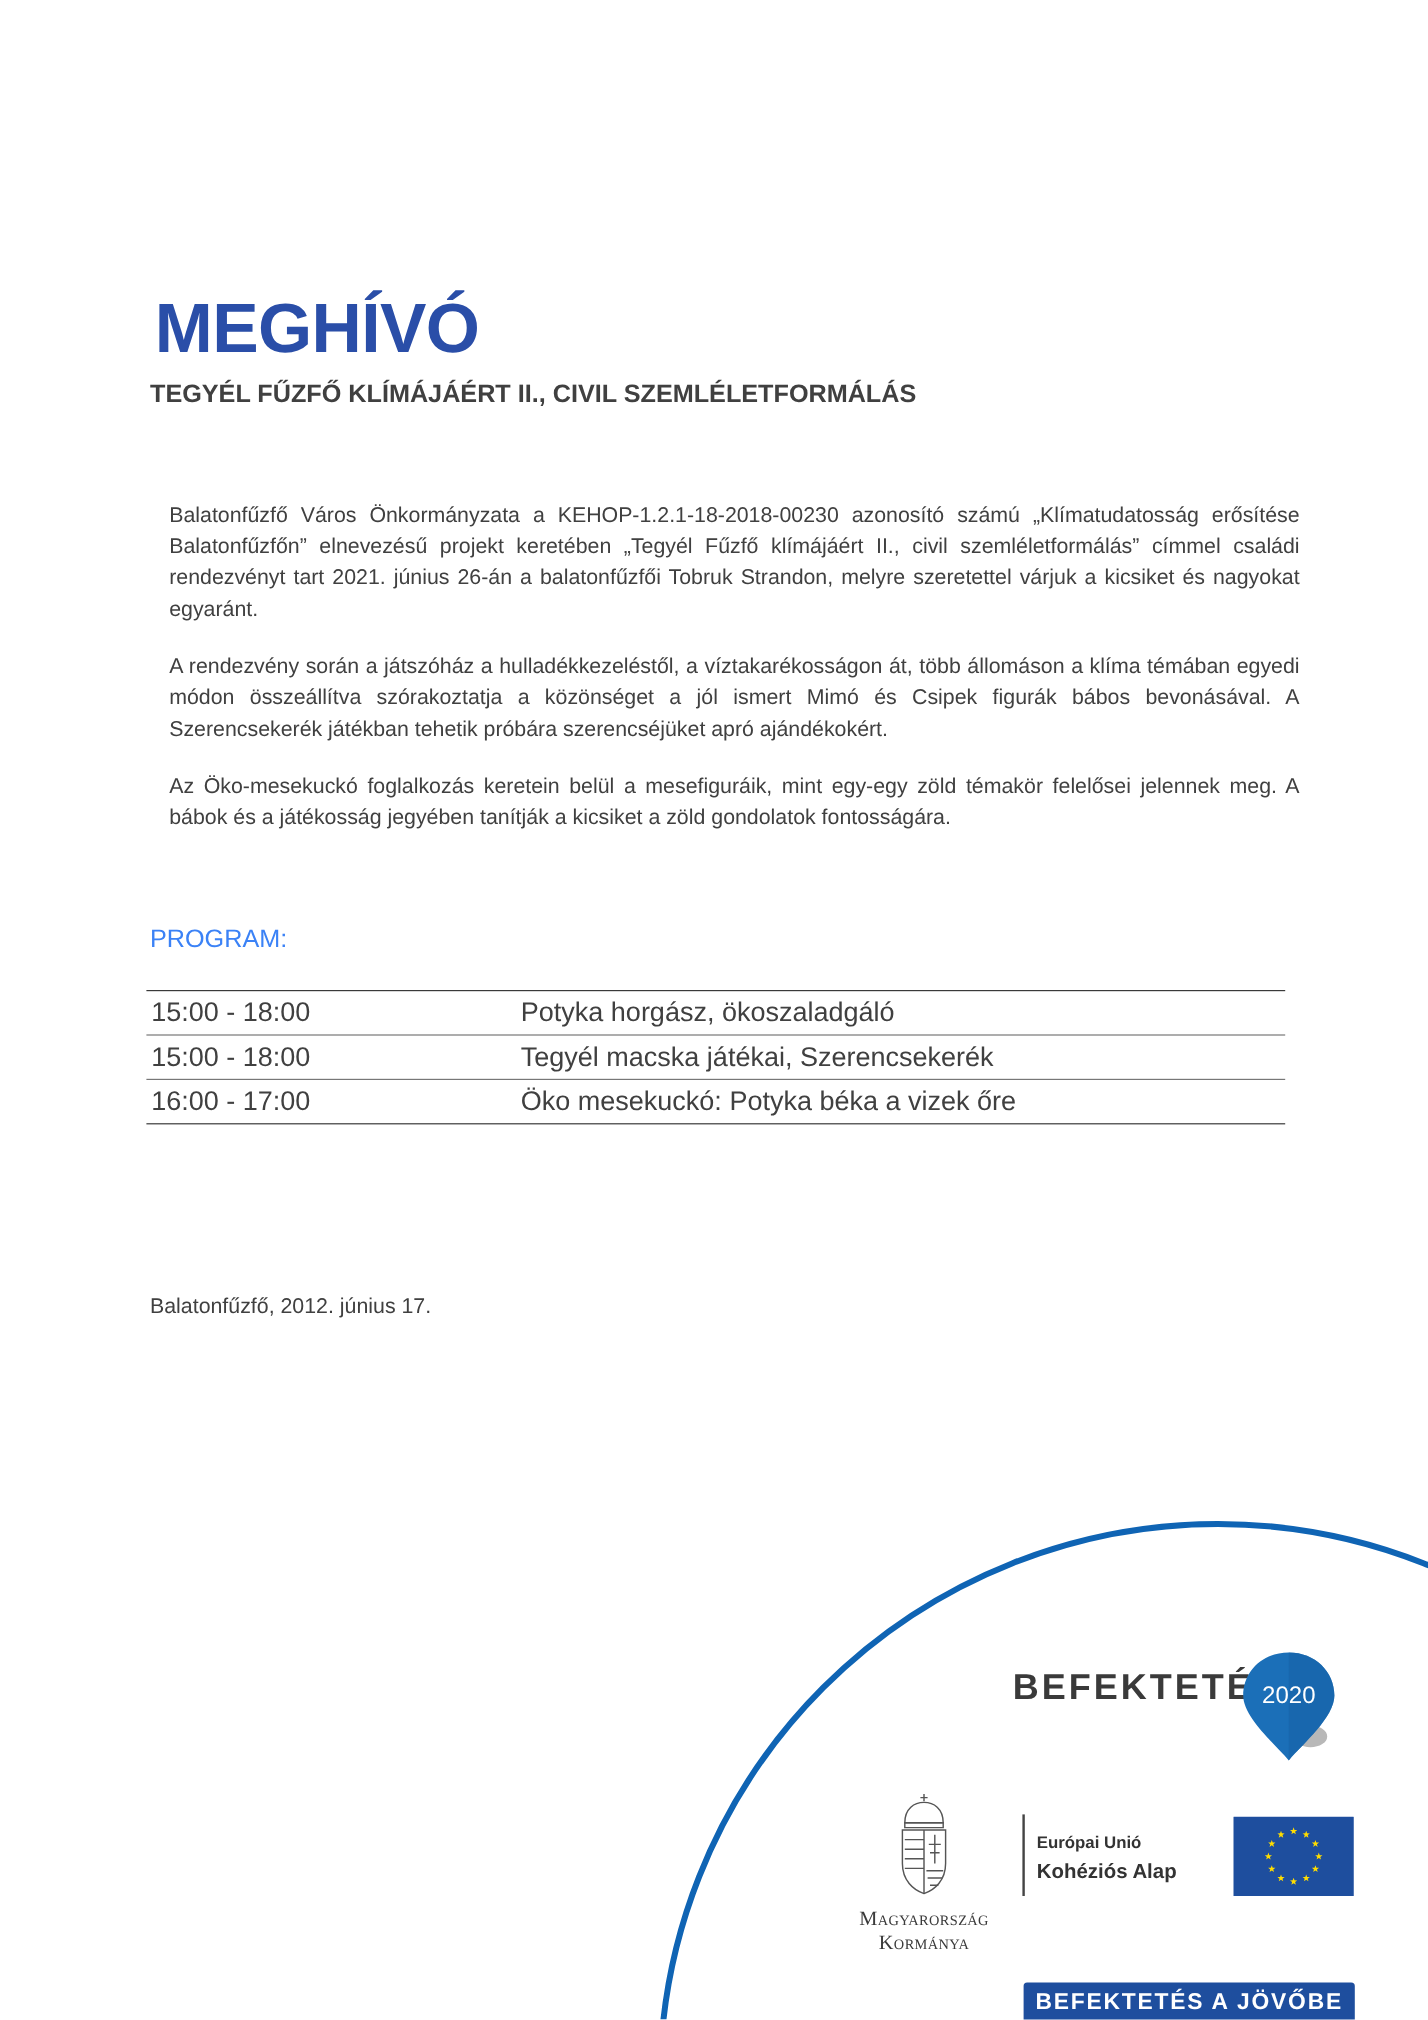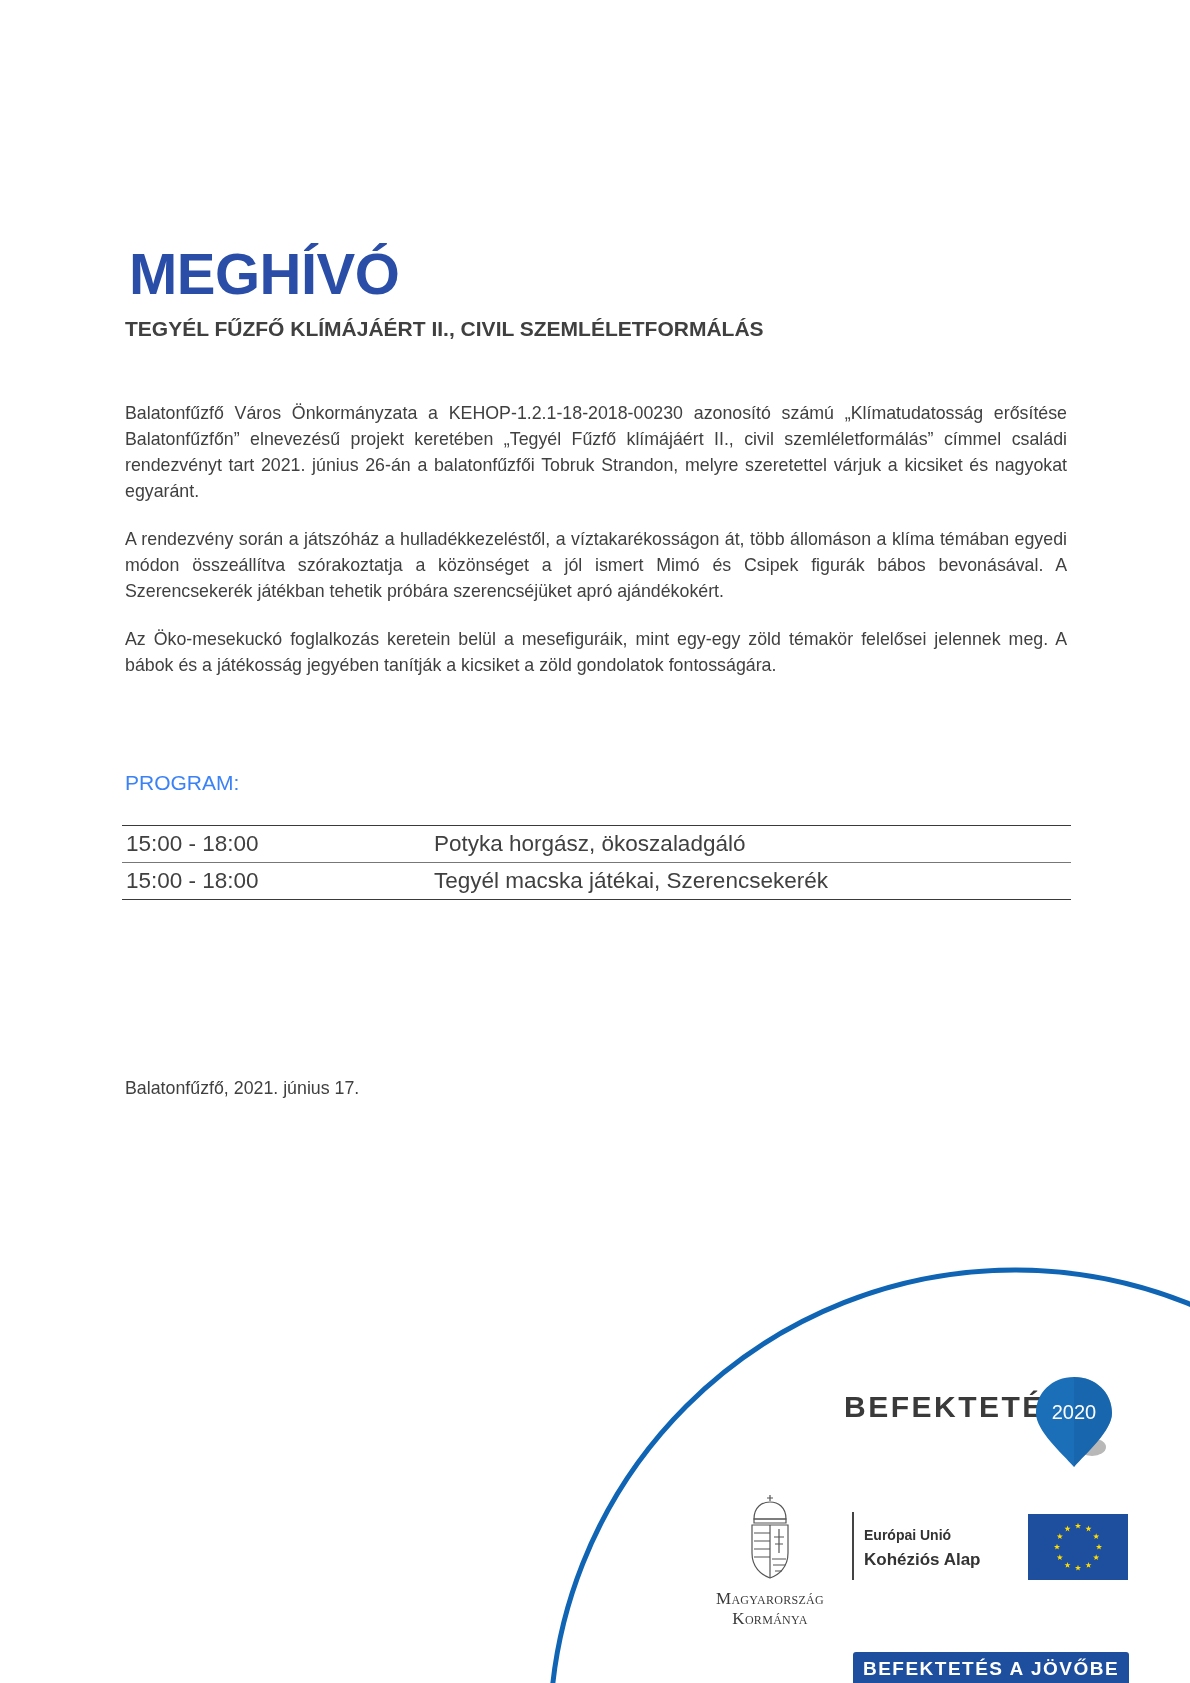--- a/index.html
+++ b/index.html
@@ -3,21 +3,21 @@
   <meta charset="utf-8">
   <style>
     html, body { margin: 0; padding: 0; background: #ffffff; }
     body { width: 1190px; height: 1683px; position: relative; overflow: hidden;
            font-family: "Liberation Sans", sans-serif; color: #404040; }
     .title { position: absolute; left: 124px; top: 236px; margin: 5px;
              font-family: "Liberation Sans", sans-serif; font-weight: bold;
              font-size: 58px; line-height: 66px; color: #2a4ea8; letter-spacing: -0.5px; }
     .subtitle { position: absolute; left: 125px; top: 316px; margin: 0;
                 font-weight: bold; font-size: 21px; line-height: 26px; color: #404040; }
-    .body-text { position: absolute; left: 125px; width: 942px; margin: 0;
+    .body-text { position: absolute; left: 125px; width: 942px; margin: 16px;
                  font-size: 17.8px; line-height: 26px; color: #404040; text-align: justify; }
     .p1 { top: 400px; }
     .p2 { top: 526px; }
     .p3 { top: 626px; }
     .program-heading { position: absolute; left: 125px; top: 770px; margin: 0;
                        font-weight: normal; font-size: 21px; line-height: 26px; color: #3b82f6; }
     .program-table { position: absolute; left: 122px; top: 825px; width: 949px;
                      border-collapse: collapse; }
     .program-table tr { border-top: 1.5px solid #3a3a3a; }
     .program-table tr:last-child { border-bottom: 1.5px solid #3a3a3a; }
@@ -61,24 +61,28 @@
 <table class="program-table">
   <tbody>
     <tr>
       <td class="time">15:00 - 18:00</td>
       <td>Potyka horgász, ökoszaladgáló</td>
     </tr>
     <tr class="gray">
       <td class="time">15:00 - 18:00</td>
       <td>Tegyél macska játékai, Szerencsekerék</td>
     </tr>
+    <tr class="gray">
+      <td class="time">16:00 - 17:00</td>
+      <td>Öko mesekuckó: Potyka béka a vizek őre</td>
+    </tr>
   </tbody>
 </table>
 
-<p class="sign-date">Balatonfűzfő, 2021. június 17.</p>
+<p class="sign-date">Balatonfűzfő, 2012. június 17.</p>
 
 <svg class="arc" viewBox="0 0 1190 1683">
   <circle cx="1015" cy="1735" r="465" fill="none" stroke="#0f64b4" stroke-width="5"></circle>
 </svg>
 
 <div class="szechenyi">
   <span class="szechenyi-text">BEFEKTETÉS</span>
   <svg class="pin" viewBox="0 0 80 94">
     <ellipse cx="58" cy="72" rx="14" ry="9" fill="#b8b8b8"></ellipse>
     <path d="M40 2 C18 2 2 18 2 38 C2 56 28 78 40 92 C52 78 78 56 78 38 C78 18 62 2 40 2 Z" fill="#1b6fb8"></path>

